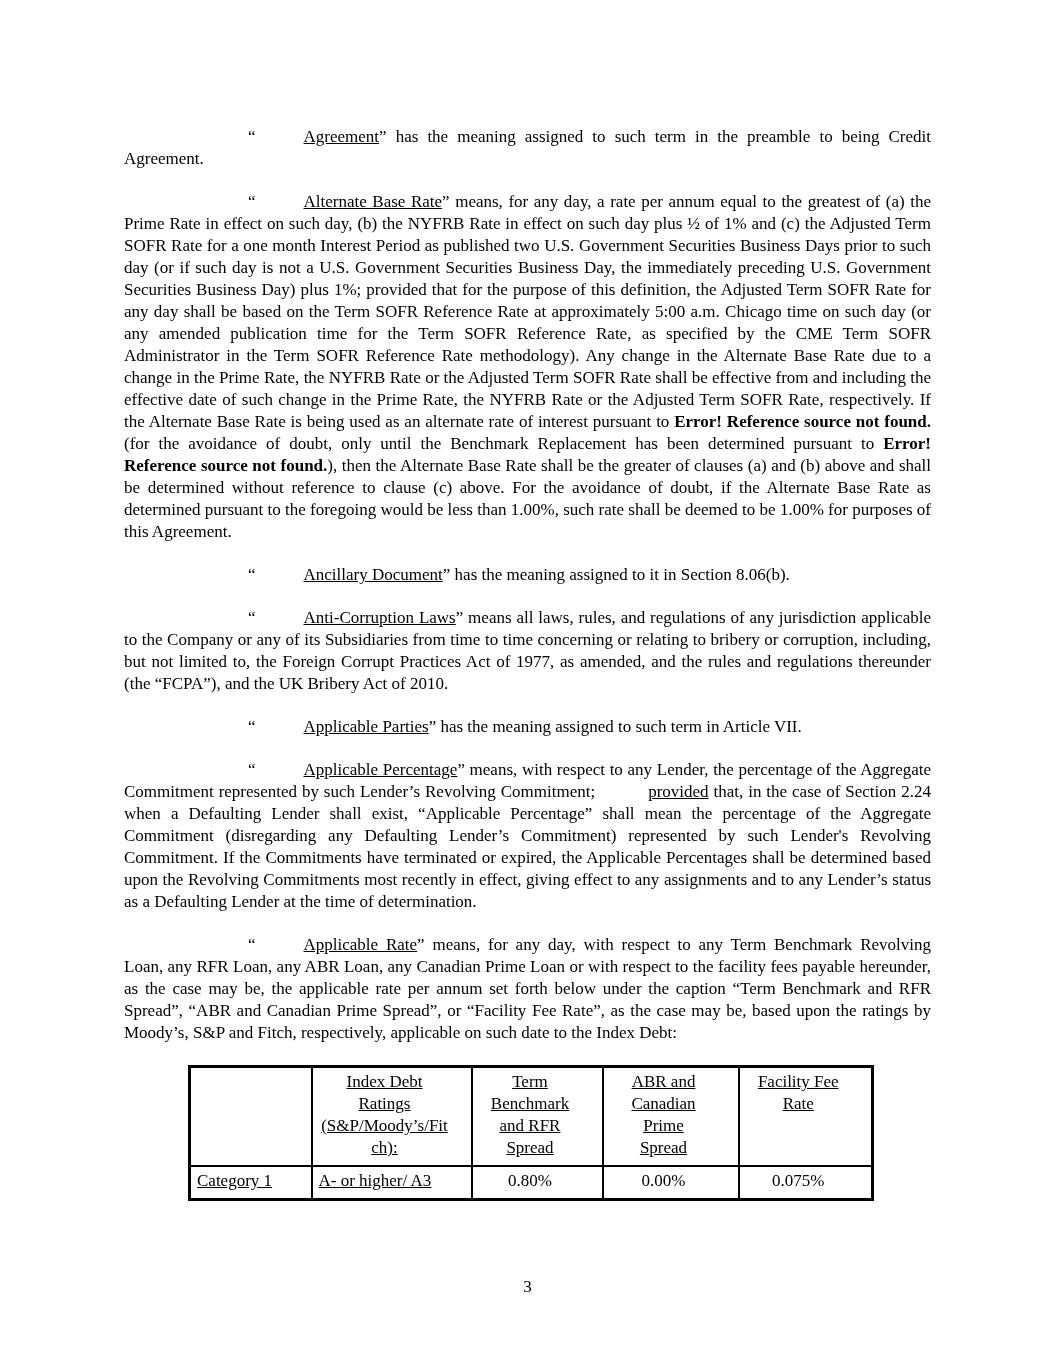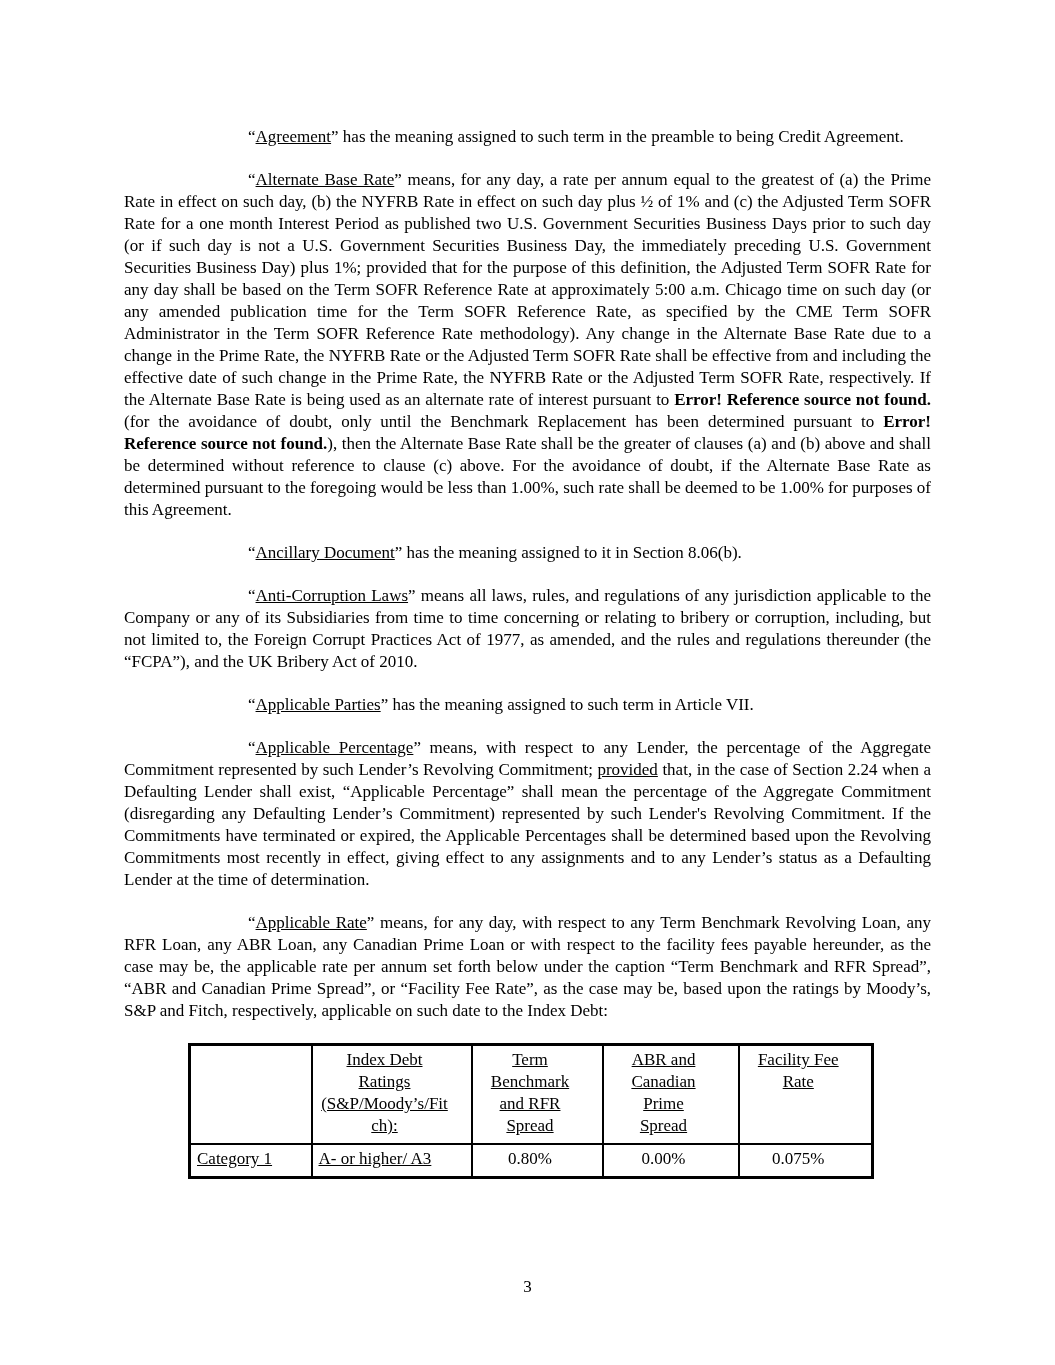--- a/index.html
+++ b/index.html
@@ -23,21 +23,21 @@
     position: absolute;
     left: 124px;
     top: 126px;
     width: 807px;
   }
   .para {
     text-align: justify;
     text-indent: 124px;
     margin: 0 0 21px 0;
   }
-  .u { text-decoration: underline; }
+  .u { text-decoration: underline; margin-left: 48px; }
   .b { font-weight: bold; }
   .rate-table {
     border-collapse: collapse;
     margin-left: 64px;
     border: 3px solid #000000;
     font-size: 17px;
     line-height: 22px;
   }
   .rate-table td {
     border: 2px solid #000000;

